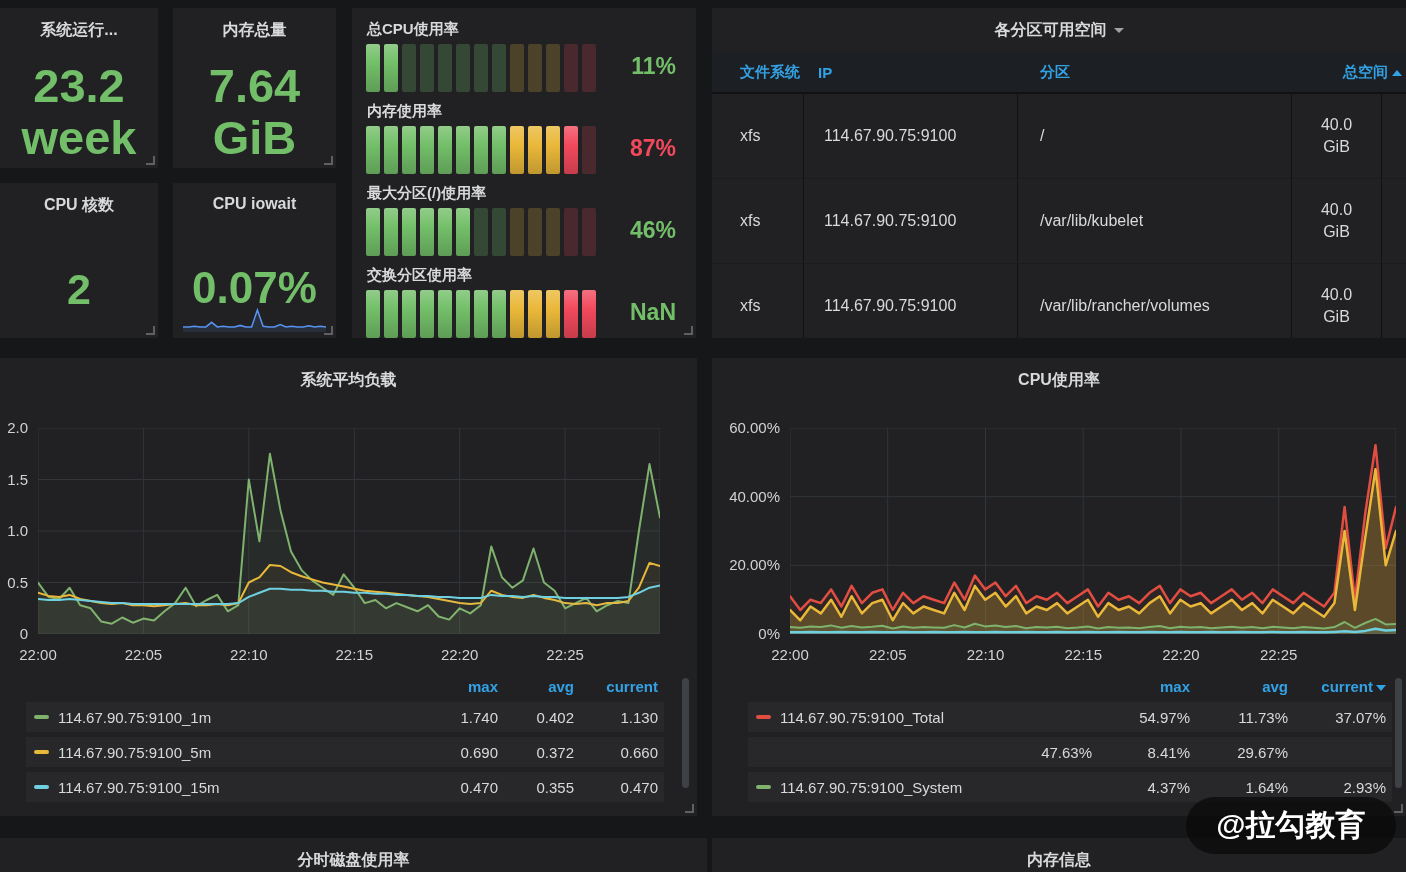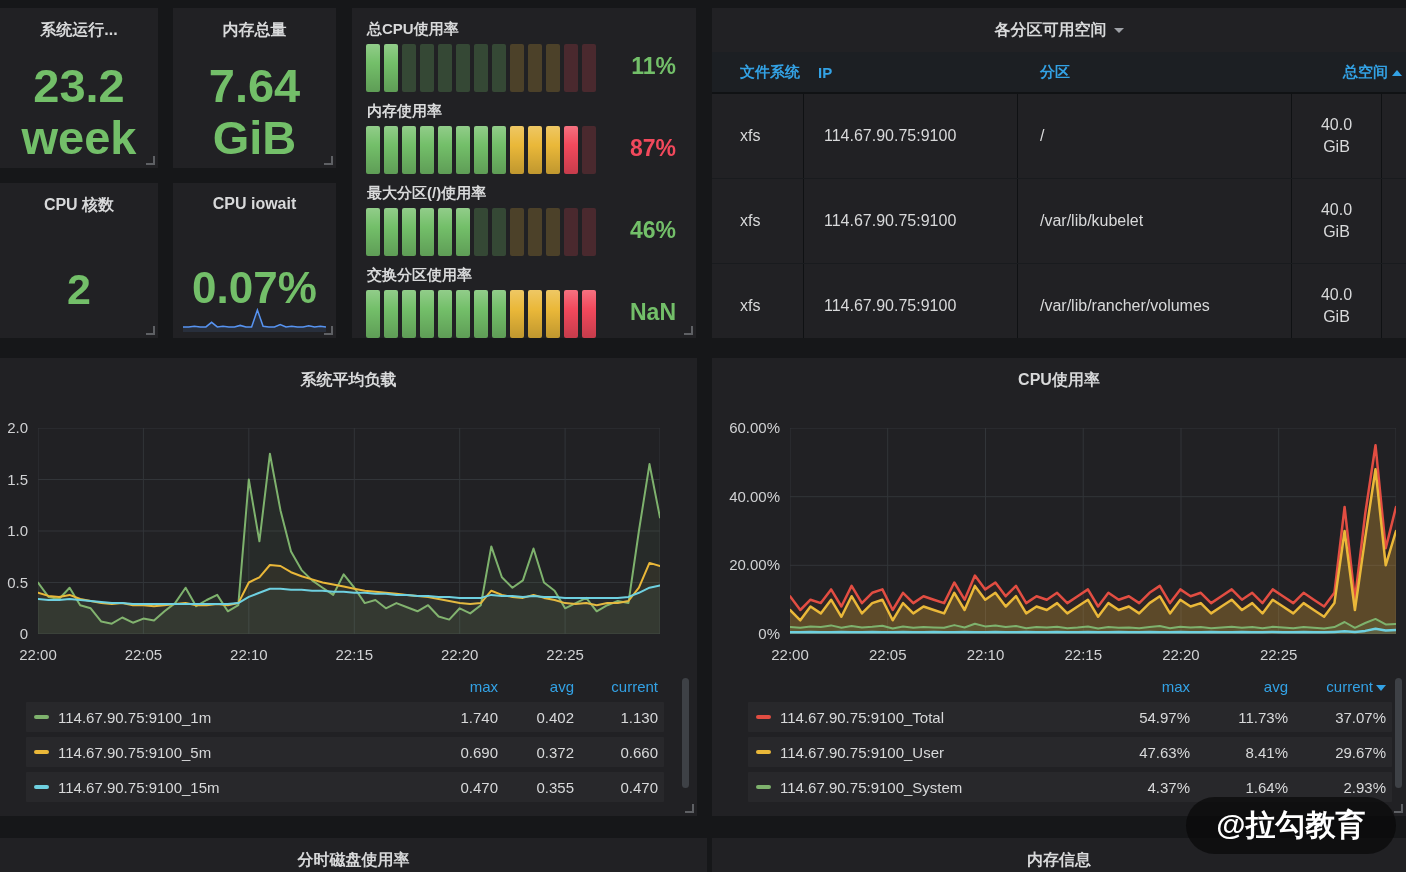--- a/index.html
+++ b/index.html
@@ -63,21 +63,21 @@
   .tick{position:absolute;font-size:15px;color:#d0d1d3;white-space:nowrap;}
   .ytick{width:60px;text-align:right;}
   .xtick{transform:translateX(-50%);}
   .legend{position:absolute;top:318px;font-size:15px;}
   #p-load .legend{left:26px;width:638px;}
   #p-cpu .legend{left:36px;width:644px;}
   .lrow{display:grid;align-items:center;height:30px;margin-bottom:5px;
     background:rgba(255,255,255,0.035);padding:0 6px 0 8px;border-radius:1px;}
   #p-load .lrow{grid-template-columns:1fr 108px 76px 84px;}
   #p-cpu .lrow{grid-template-columns:1fr 98px 98px 98px;}
-  .lrow.lhead{background:none;height:20px;margin-bottom:6px;color:#33A2E5;font-weight:400;}
+  .lrow.lhead{background:none;height:20px;margin-bottom:6px;color:#33A2E5;font-weight:700;}
   .lcell.num{text-align:right;}
   .lcell.name{display:flex;align-items:center;white-space:nowrap;overflow:hidden;}
   .swatch{display:inline-block;width:15px;height:4px;border-radius:2px;margin-right:9px;flex:none;}
   .sortcaret{display:inline-block;width:0;height:0;border-left:5px solid transparent;
     border-right:5px solid transparent;border-top:6px solid #33A2E5;margin-left:3px;vertical-align:middle;}
   .scrollthumb{position:absolute;width:7px;border-radius:4px;background:#3e4146;}
   #p-load .scrollthumb{right:8px;top:320px;height:110px;}
   #p-cpu .scrollthumb{right:4px;top:320px;height:110px;}
   
   #p-disk{left:0;top:838px;width:697px;height:34px;padding-left:10px;}
@@ -356,24 +356,20 @@
         <div class="lrow">
           <div class="lcell name">
             <span class="swatch" style="background: rgb(226, 77, 66);"></span>
             <span>114.67.90.75:9100_Total</span>
           </div>
           <div class="lcell num">54.97%</div>
           <div class="lcell num">11.73%</div>
           <div class="lcell num">37.07%</div>
         </div>
         <div class="lrow">
-          <div class="lcell name">
-            <span class="swatch" style="background: rgb(234, 184, 57);"></span>
-            <span>114.67.90.75:9100_User</span>
-          </div>
           <div class="lcell num">47.63%</div>
           <div class="lcell num">8.41%</div>
           <div class="lcell num">29.67%</div>
         </div>
         <div class="lrow">
           <div class="lcell name">
             <span class="swatch" style="background: rgb(126, 178, 109);"></span>
             <span>114.67.90.75:9100_System</span>
           </div>
           <div class="lcell num">4.37%</div>

